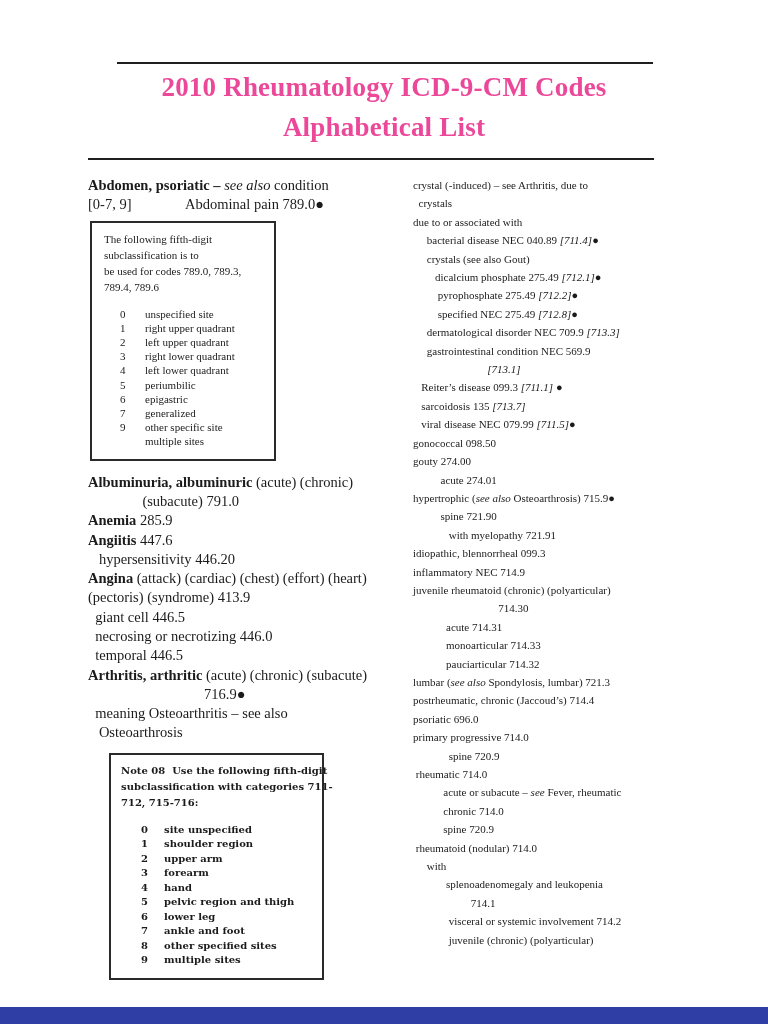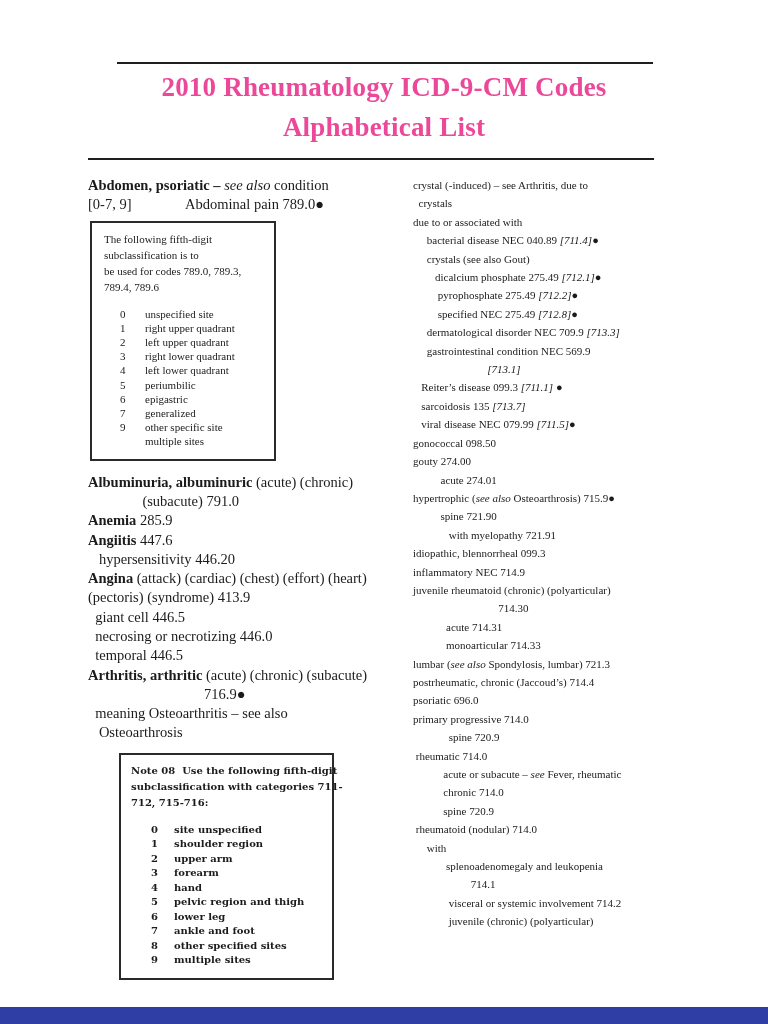--- a/index.html
+++ b/index.html
@@ -18,21 +18,21 @@
   .col { position:absolute; top:176px; }
   .col-left  { left:88px;  width:324px; font-size:14.5px; line-height:19.3px; }
   .col-right { left:413px; width:312px; font-size:11px; line-height:18.4px; }
   .tline { white-space:pre-wrap; }
   .box { border:2px solid #2a2a2a; background:#fff; }
   .box1 { margin:6px 0 12px 2px; width:186px; padding:8px 8px 10px 12px;
           font-size:11px; line-height:16px; }
   .box1 .item-row { line-height:14.2px; }
   .box1 .item-row { display:flex; padding-left:16px; }
   .box1 .item-code { width:25px; flex:none; }
-  .box2 { margin:10px 0 0 31px; width:215px; padding:8px 8px 10px 10px;
+  .box2 { margin:10px 0 0 21px; width:215px; padding:8px 8px 10px 10px;
           font-family:"DejaVu Serif", serif; font-size:10px; font-weight:bold;
           line-height:16px; }
   .box2 .tline { white-space:pre; }
   .box2 .item-row { display:flex; padding-left:20px; line-height:14.5px; }
   .box2 .item-code { width:23px; flex:none; }
   .gap-12 { height:12px; }
   .bottom-bar { position:absolute; left:0; bottom:0; width:768px; height:17px; }
 </style>
 </head>
 <body>
@@ -192,20 +192,21 @@
         <div class="tline"><span>          acute 274.01</span></div>
         <div class="tline"><span>hypertrophic (</span><span style="font-style: italic;">see also</span><span> Osteoarthrosis) 715.9●</span></div>
         <div class="tline"><span>          spine 721.90</span></div>
         <div class="tline"><span>             with myelopathy 721.91</span></div>
         <div class="tline"><span>idiopathic, blennorrheal 099.3</span></div>
         <div class="tline"><span>inflammatory NEC 714.9</span></div>
         <div class="tline"><span>juvenile rheumatoid (chronic) (polyarticular)</span></div>
         <div class="tline"><span>                               714.30</span></div>
         <div class="tline"><span>            acute 714.31</span></div>
         <div class="tline"><span>            monoarticular 714.33</span></div>
+        <div class="tline"><span>            pauciarticular 714.32</span></div>
         <div class="tline"><span>lumbar (</span><span style="font-style: italic;">see also</span><span> Spondylosis, lumbar) 721.3</span></div>
         <div class="tline"><span>postrheumatic, chronic (Jaccoud’s) 714.4</span></div>
         <div class="tline"><span>psoriatic 696.0</span></div>
         <div class="tline"><span>primary progressive 714.0</span></div>
         <div class="tline"><span>             spine 720.9</span></div>
         <div class="tline"><span> rheumatic 714.0</span></div>
         <div class="tline"><span>           acute or subacute – </span><span style="font-style: italic;">see</span><span> Fever, rheumatic</span></div>
         <div class="tline"><span>           chronic 714.0</span></div>
         <div class="tline"><span>           spine 720.9</span></div>
         <div class="tline"><span> rheumatoid (nodular) 714.0</span></div>

